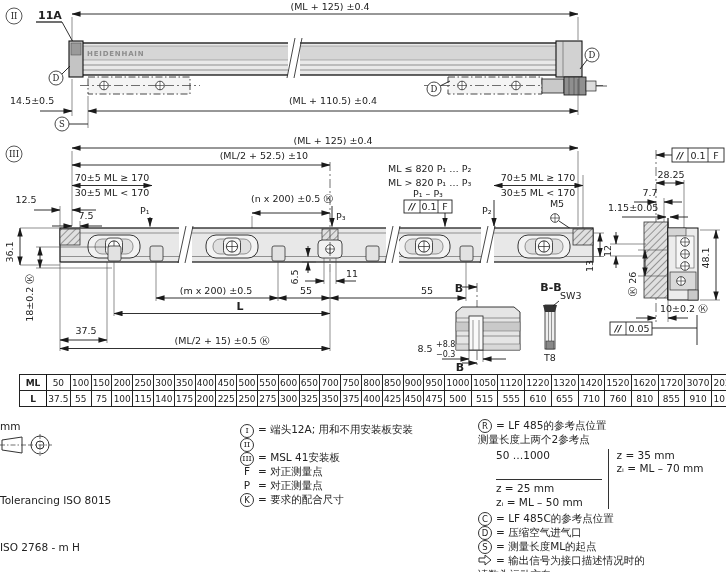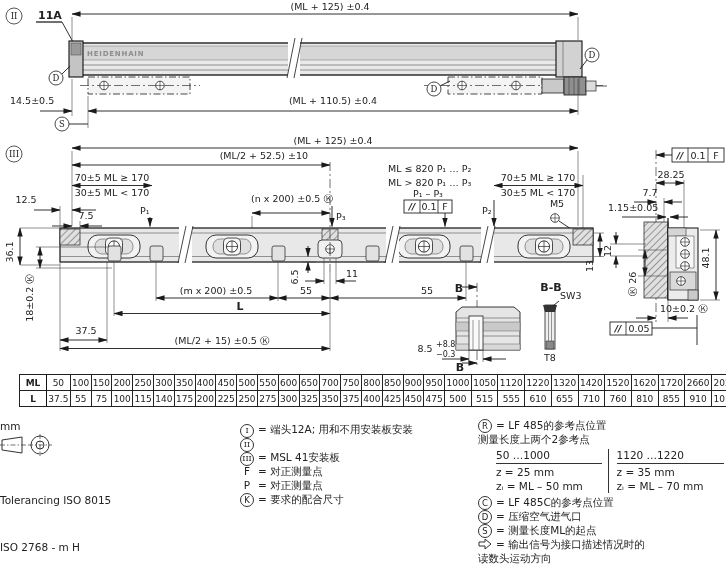--- a/index.html
+++ b/index.html
@@ -32,21 +32,21 @@
   .lrow{display:flex;align-items:flex-start;margin-bottom:.5px;}
   .sym{display:inline-block;width:14px;height:13px;text-align:center;flex:none;margin-right:4px;}
   .circ{display:inline-block;width:12px;height:12px;border:1px solid #333;border-radius:50%;
         text-align:center;line-height:12px;font-size:8px;font-family:"DejaVu Serif",serif;}
   .circ.sans{font-family:"DejaVu Sans",sans-serif;font-size:8.5px;}
   .pl{font-weight:normal;}
   .mini-tbl{margin:2px 0 3px 18px;width:228px;display:flex;}
   .mini-col{width:110px;}
   .mini-col.c1{border-right:1px solid #333;padding-right:6px;}
   .mini-col.c2{padding-left:8px;width:112px;}
-  .mini-h{border-bottom:1px solid #333;padding-bottom:1px;margin-bottom:2px;}
+  .mini-h{border-bottom:1px solid #333;padding-bottom:17px;margin-bottom:2px;}
   .indent{}
 </style>
 </head>
 <body>
 
 <div id="stage">
 
 <svg width="726" height="572" viewBox="0 0 726 572">
   <defs>
     <marker id="ar" viewBox="0 0 10 6" refX="9.5" refY="3" markerWidth="10" markerHeight="6" orient="auto-start-reverse">
@@ -439,21 +439,21 @@
             <td>950</td>
             <td>1000</td>
             <td>1050</td>
             <td>1120</td>
             <td>1220</td>
             <td>1320</td>
             <td>1420</td>
             <td>1520</td>
             <td>1620</td>
             <td>1720</td>
-            <td>2660</td>
+            <td>3070</td>
             <td>2020</td>
           </tr>
     <tr>
       <th>L</th>
     <td>37.5</td>
             <td>55</td>
             <td>75</td>
             <td>100</td>
             <td>115</td>
             <td>140</td>
@@ -536,21 +536,20 @@
     <span>= LF 485的参考点位置</span>
   </div>
   <div class="indent">测量长度上两个2参考点</div>
   <div class="mini-tbl">
     <div class="mini-col c1">
       <div class="mini-h">50 …1000</div>
       <div>z  = 25 mm</div>
       <div>zᵢ = ML – 50 mm</div>
     </div>
     <div class="mini-col c2">
-      <div class="mini-h">1120 …1220</div>
       <div>z  = 35 mm</div>
       <div>zᵢ = ML – 70 mm</div>
     </div>
   </div>
   <div class="lrow">
     <span class="sym"><span class="circ sans">C</span></span>
     <span>= LF 485C的参考点位置</span>
   </div>
   <div class="lrow">
     <span class="sym"><span class="circ sans">D</span></span>

